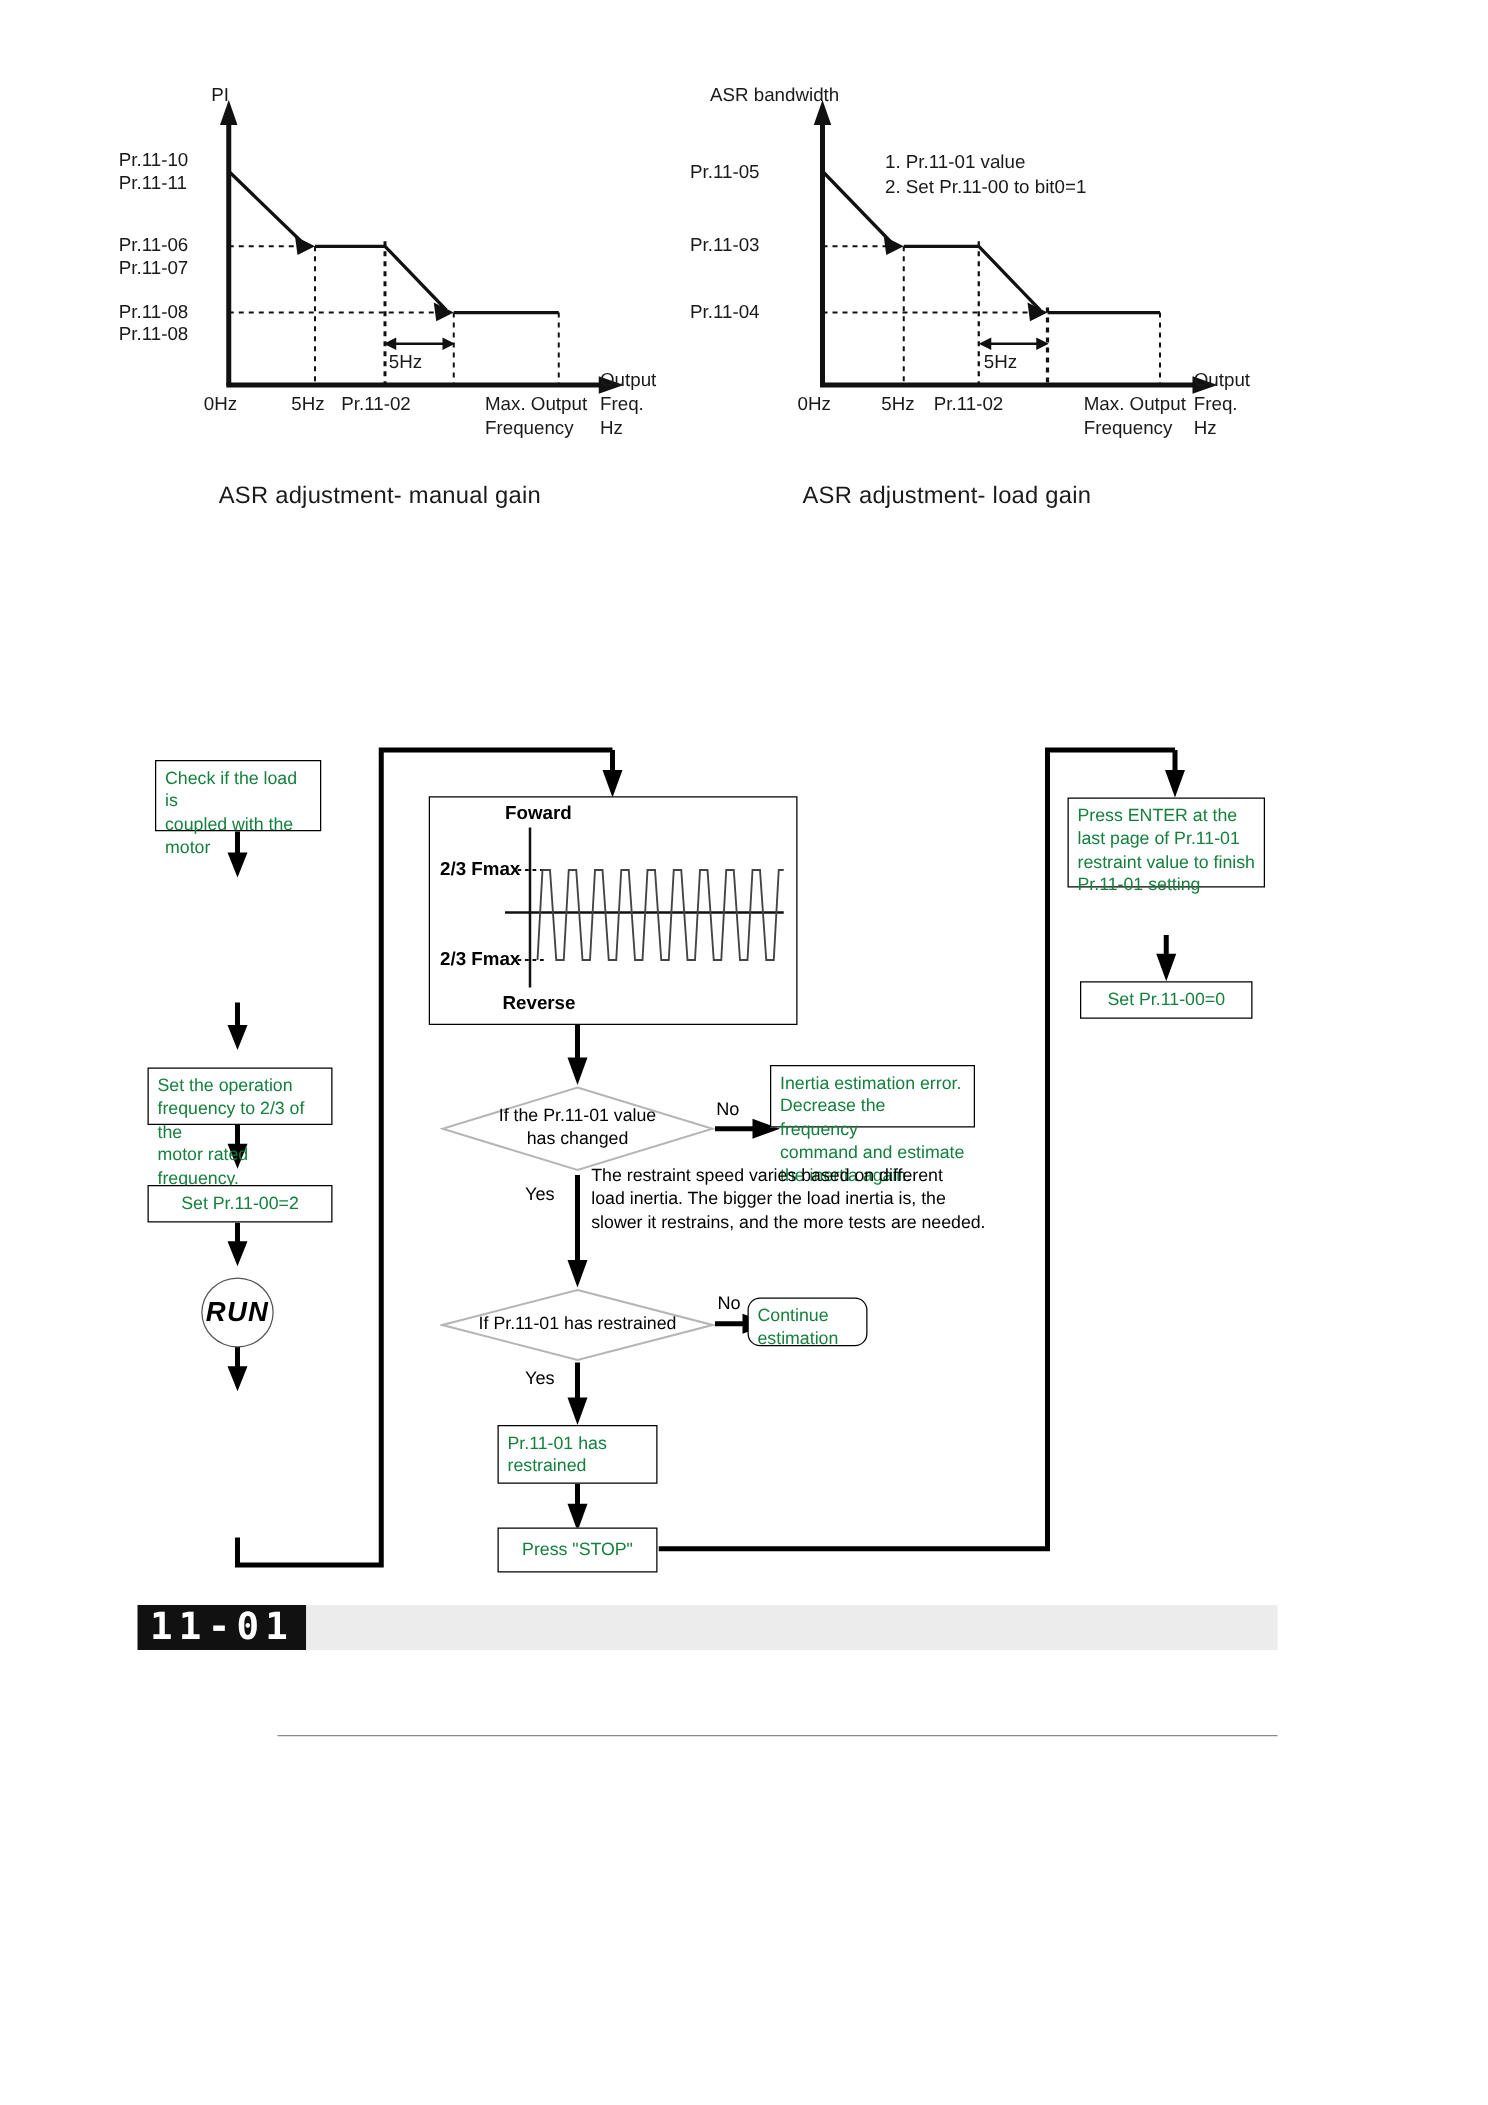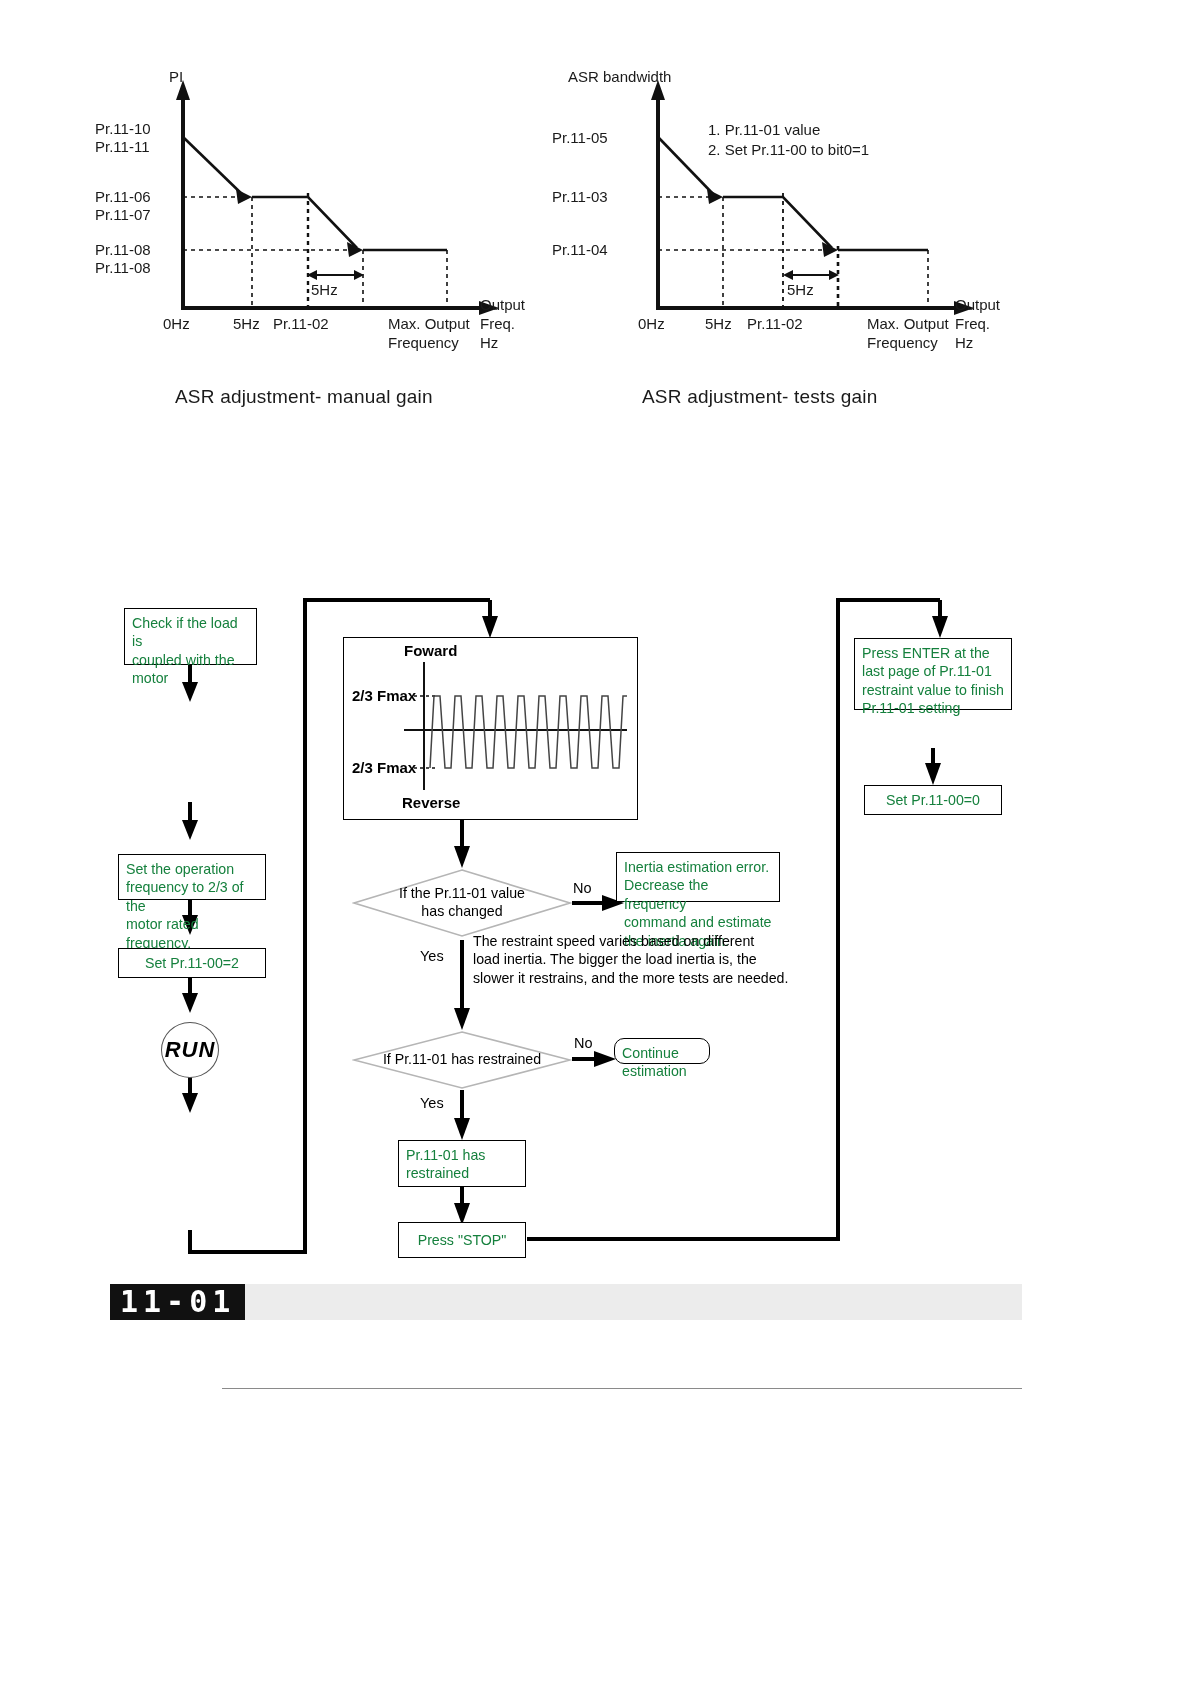--- a/index.html
+++ b/index.html
@@ -213,21 +213,21 @@
     <div class="abs" style="left:207px; top:255px; font-size:15px;">Pr.11-02</div>
     <div class="abs" style="left:327px; top:255px; font-size:15px; line-height:1.25; white-space:pre-line;">Max. Output
 Frequency</div>
 
     <div class="abs" style="left:415px; top:236px; font-size:15px; line-height:1.25;">
       <div>Output Freq.</div>
       <div>Hz</div>
     </div>
   </div>
 
-  <div class="chart-caption" style="left:642px; top:386px;">ASR adjustment- tests gain</div>
+  <div class="chart-caption" style="left:642px; top:386px;">ASR adjustment- load gain</div>
 
   <div class="fc" style="top:580px;">
 
     <svg width="1190" height="700" viewBox="0 0 1190 700" style="position:absolute; left:0; top:0;">
 
       <line x1="190" y1="85" x2="190" y2="108" stroke="#000" stroke-width="4"></line>
       <polygon points="190,122 182,102 198,102" fill="#000"></polygon>
 
       <line x1="190" y1="222" x2="190" y2="246" stroke="#000" stroke-width="4"></line>
       <polygon points="190,260 182,240 198,240" fill="#000"></polygon>
@@ -324,21 +324,21 @@
 
     <div class="diamond-wrap" style="left:352px; top:450px; width:220px; height:60px;">
       <svg width="220" height="60" viewBox="0 0 220 60">
         <polygon points="110,2 218,30 110,58 2,30" fill="#fff" stroke="#b5b5b5" stroke-width="1.6"></polygon>
       </svg>
       <div class="diamond-text">If Pr.11-01 has restrained</div>
     </div>
     <div class="fc-label" style="left:574px; top:455px;">No</div>
     <div class="fc-label" style="left:420px; top:515px;">Yes</div>
 
-    <div class="fc-box" style="left:614px; top:458px; width:96px; height:26px;border-radius:10px;">Continue
+    <div class="fc-box" style="left:598px; top:458px; width:96px; height:39px;border-radius:10px;">Continue
 estimation</div>
 
     <div class="fc-box" style="left:398px; top:560px; width:128px; height:47px;">Pr.11-01 has
 restrained</div>
 
     <div class="fc-box center" style="left:398px; top:642px; width:128px; height:36px;">Press "STOP"</div>
 
     <div class="fc-box" style="left:854px; top:58px; width:158px; height:72px;">Press ENTER at the
 last page of Pr.11-01
 restraint value to finish

